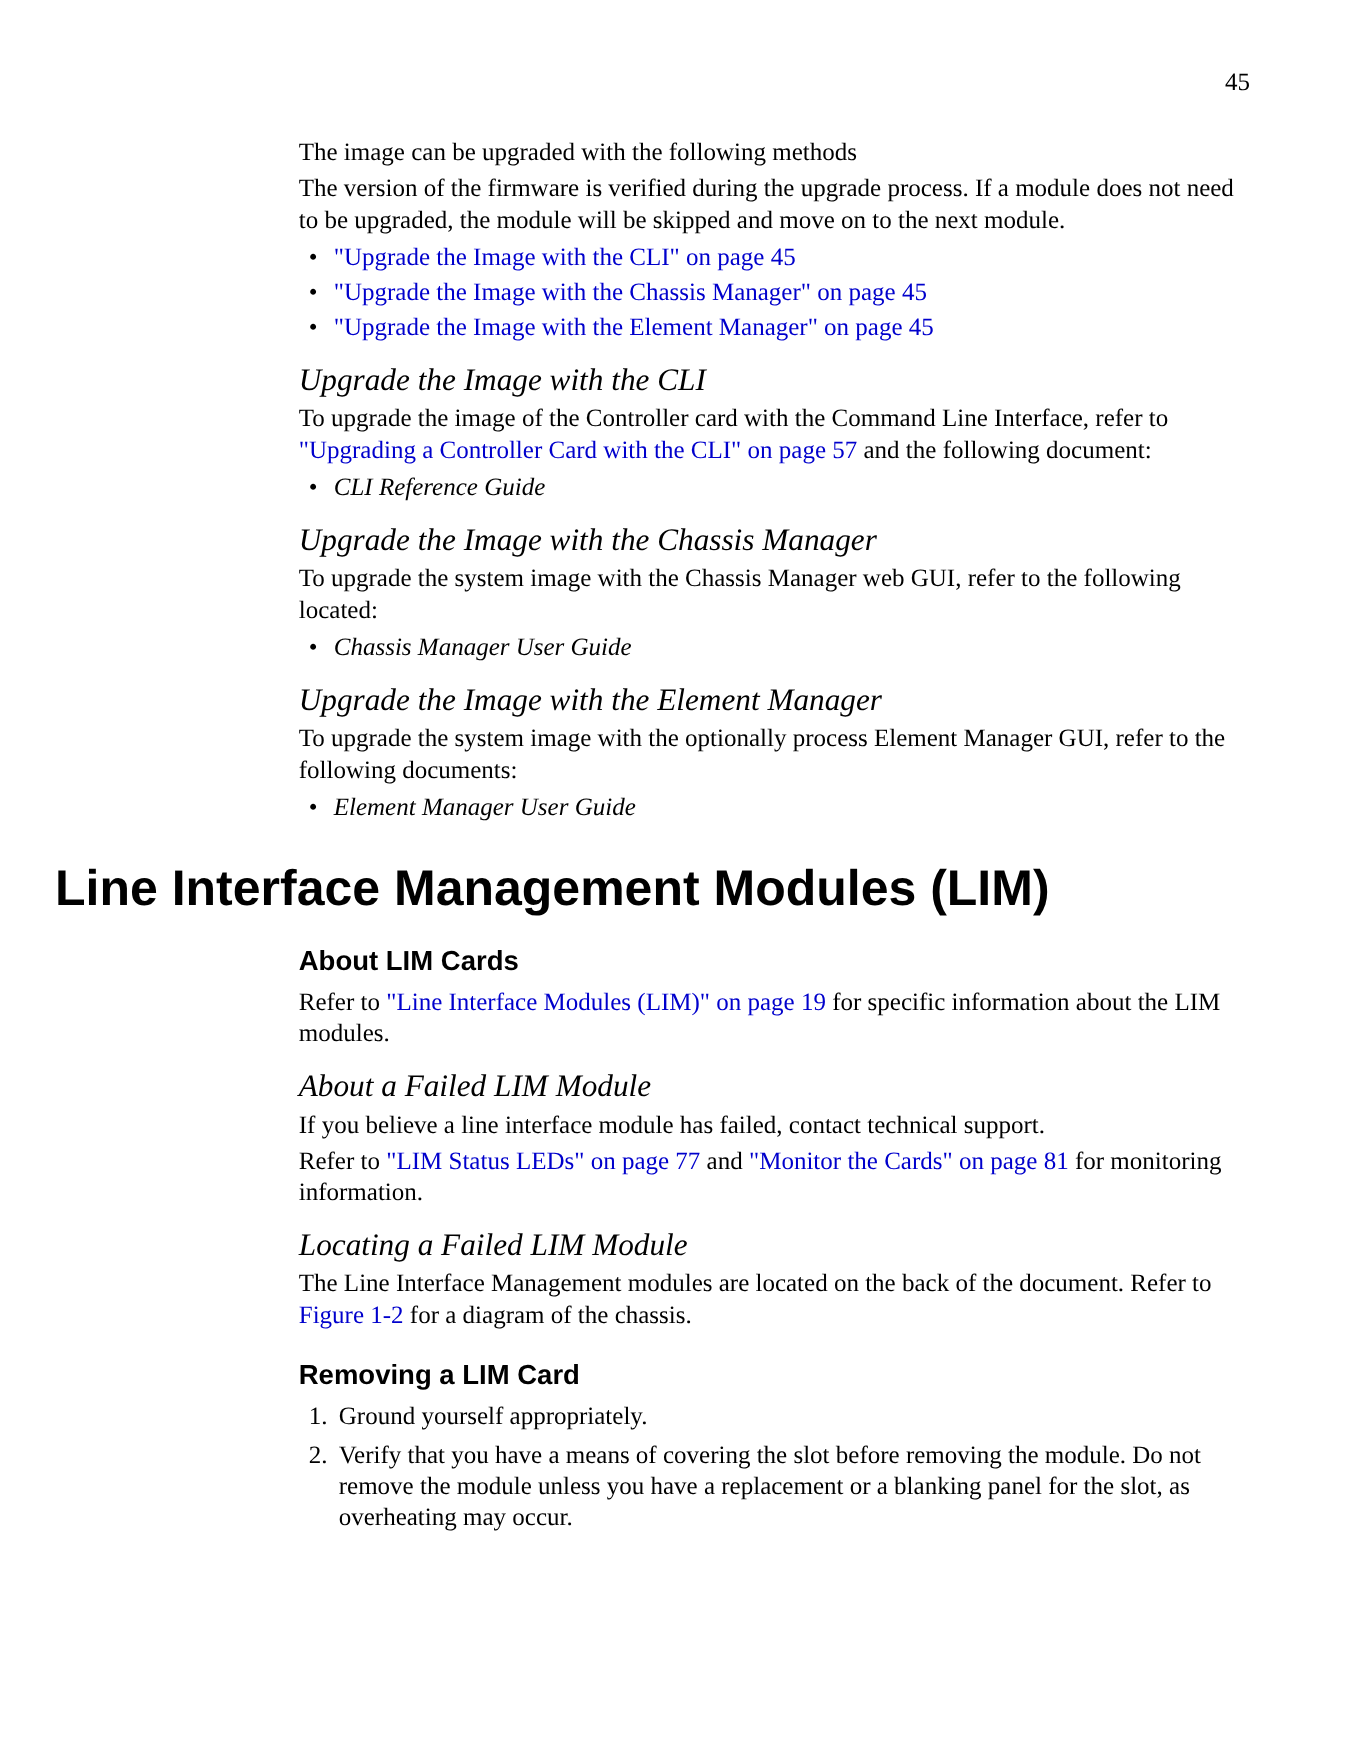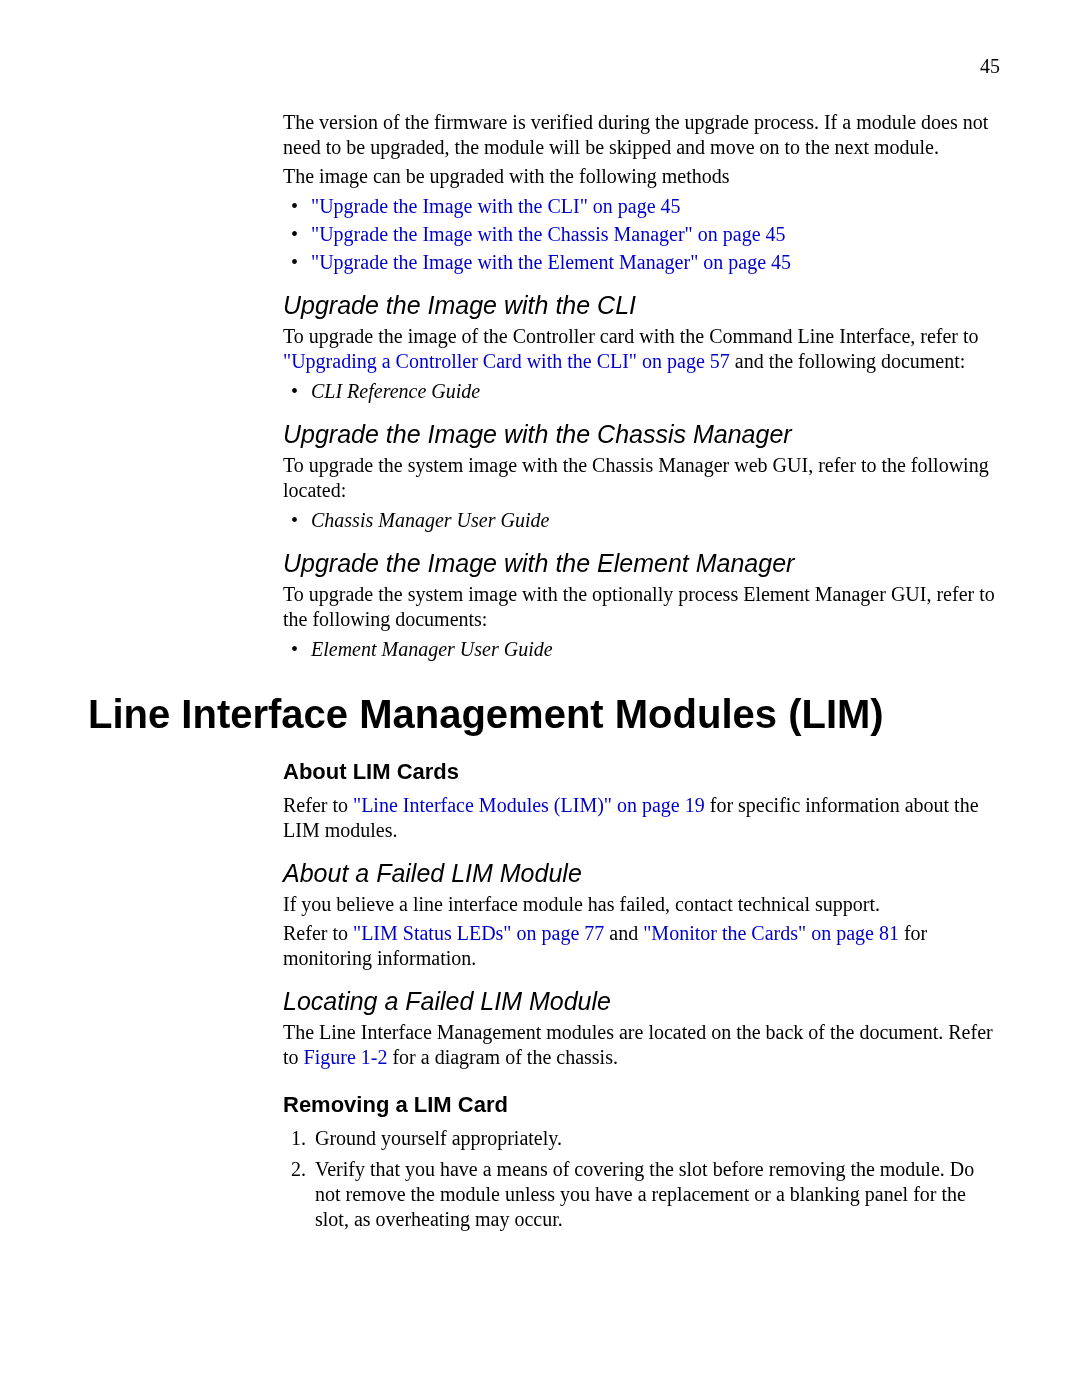--- a/index.html
+++ b/index.html
@@ -6,21 +6,21 @@
     margin: 0;
     padding: 0;
     font-family: "Times New Roman", Times, serif;
     background: #fff;
     color: #000;
     width: 1080px;
   }
   .page {
     width: 1080px;
     min-height: 1397px;
-    padding: 55px 60px 60px 88px;
+    padding: 55px 60px 60px 44px;
     box-sizing: border-box;
     position: relative;
     border-radius: 31px;
   }
   .pagenum {
     position: absolute;
     top: 55px;
     right: 80px;
     font-size: 20px;
   }
@@ -50,21 +50,21 @@
     content: "•";
     position: absolute;
     left: 8px;
     top: 0;
     font-size: 20px;
   }
   .link {
     color: #0000cc;
   }
   .h-sub {
-    font-family: Liberation Sans, sans-serif;
+    font-family: Liberation Serif, serif;
     font-style: italic;
     font-weight: 400;
     font-size: 25px;
     margin: 16px 0 4px 0;
   }
   .h-section {
     font-family: Arial, Helvetica, sans-serif;
     font-weight: 700;
     font-size: 22px;
     margin: 22px 0 8px 0;
@@ -90,22 +90,22 @@
   }
 </style>
 </head>
 <body>
 
 <div class="page">
   <div class="pagenum">45</div>
 
   <div class="content">
 
+    <p>The image can be upgraded with the following methods</p>
     <p>The version of the firmware is verified during the upgrade process. If a module does not need to be upgraded, the module will be skipped and move on to the next module.</p>
-    <p>The image can be upgraded with the following methods</p>
     <ul class="bullets">
       <li><span class="link">"Upgrade the Image with the CLI" on page 45</span></li>
       <li><span class="link">"Upgrade the Image with the Chassis Manager" on page 45</span></li>
       <li><span class="link">"Upgrade the Image with the Element Manager" on page 45</span></li>
     </ul>
 
     <div class="h-sub">Upgrade the Image with the CLI</div>
     <p>
       <span>To upgrade the image of the Controller card with the Command Line Interface, refer to </span><span class="link">"Upgrading a Controller Card with the CLI" on page 57</span><span> and the following document:</span>
     </p>

